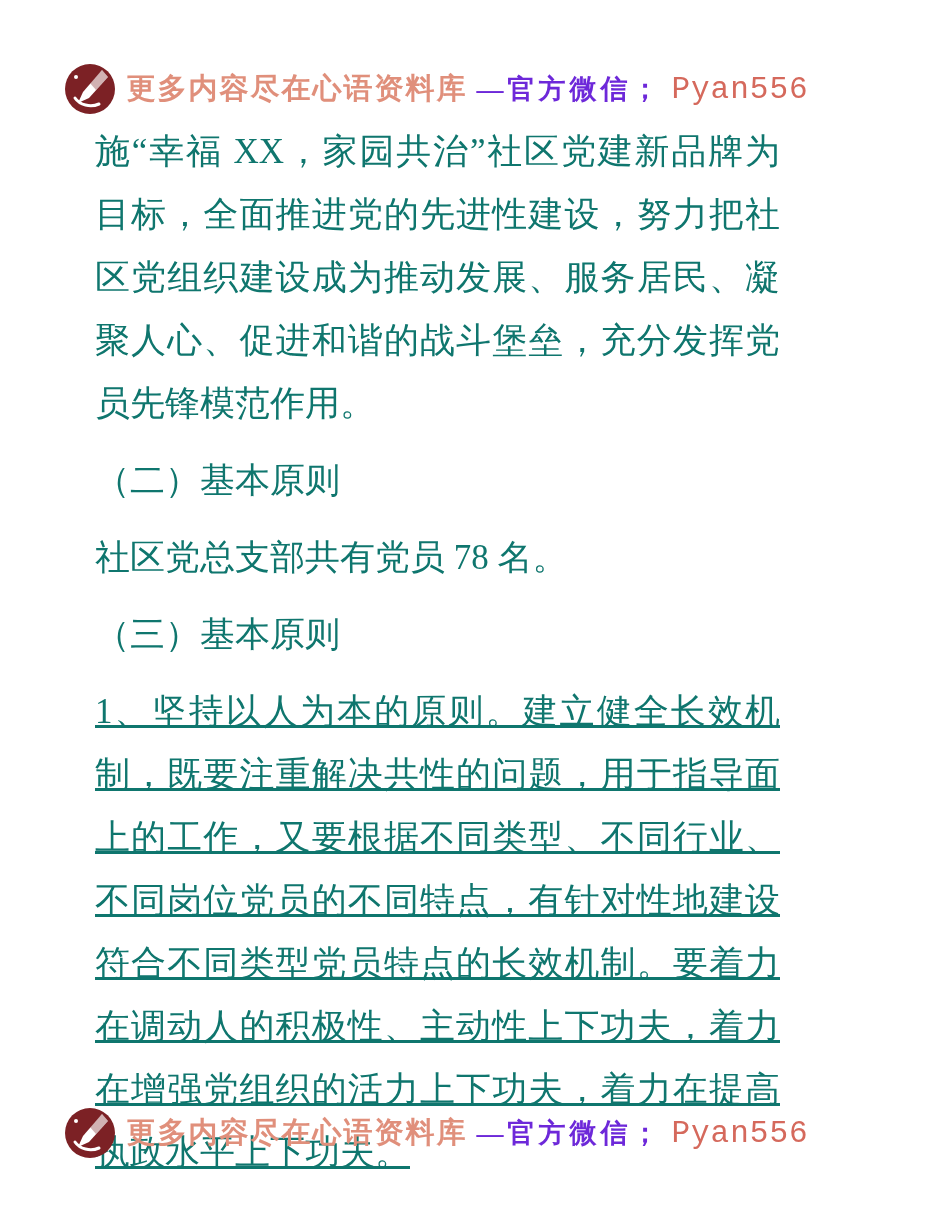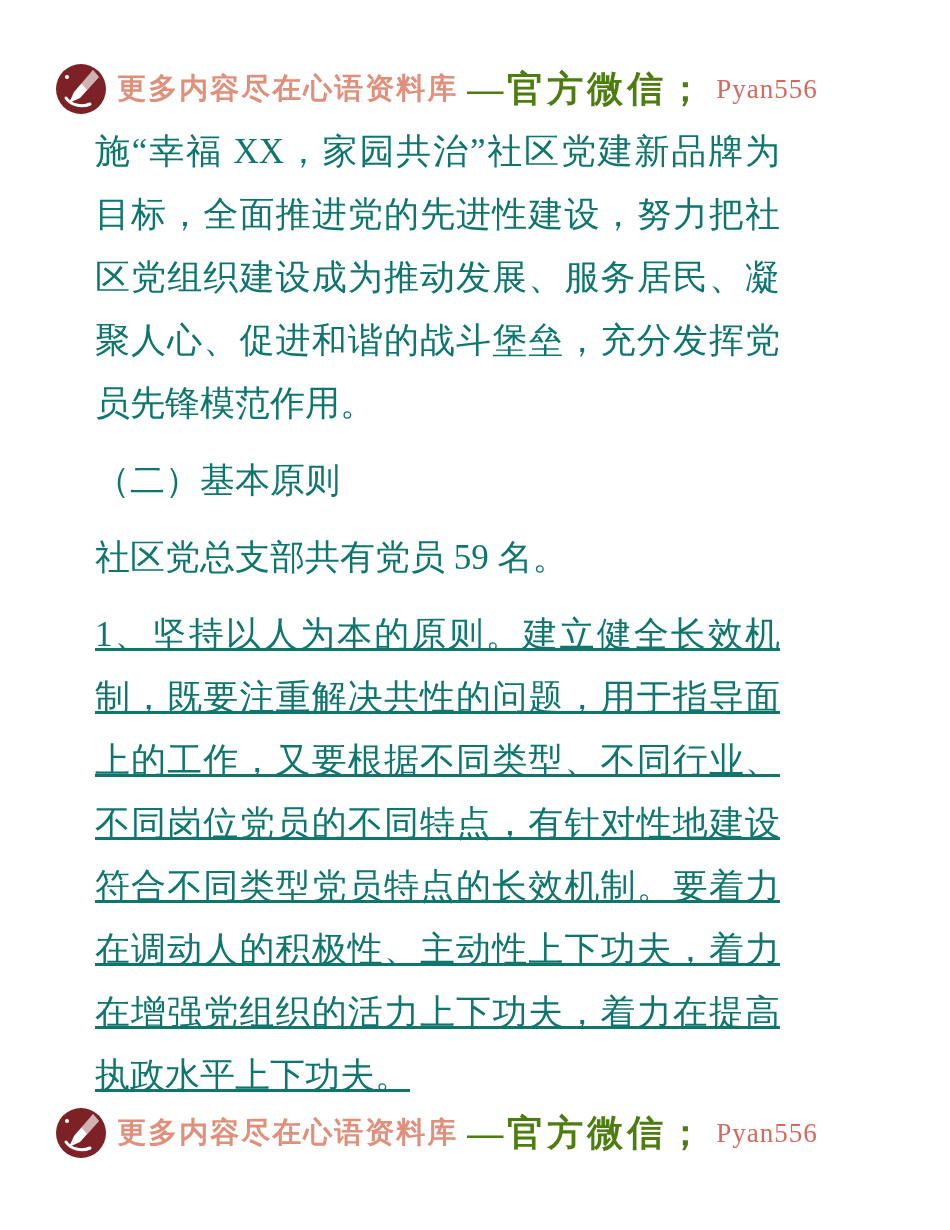--- a/index.html
+++ b/index.html
@@ -29,29 +29,29 @@
 
   .wm-logo { width: 54px; height: 54px; flex: 0 0 auto; }
 
   .wm-brand {
     color: #e08f7b;
     font-size: 29px;
     font-weight: bold;
     letter-spacing: 2px;
   }
   .wm-sep {
-    color: #4d7c0f;
-    font-size: 36px;
+    color: #6d28d9;
+    font-size: 27px;
     font-weight: bold;
     letter-spacing: 4px;
   }
   .wm-id {
     color: #d5695c;
-    font-size: 27px;
-    font-family: Liberation Serif, serif;
+    font-size: 31px;
+    font-family: Liberation Mono, monospace;
     letter-spacing: 1px;
   }
 
   
   .doc-body {
     position: absolute;
     left: 95px;
     right: 92px;
     top: 120px;
     color: #0f766e;
@@ -78,21 +78,22 @@
       <circle cx="13" cy="15" r="2" fill="#ffffff"></circle>
     </svg>
     <span class="wm-brand">更多内容尽在心语资料库</span>
       <span class="wm-sep">—官方微信；</span>
       <span class="wm-id">Pyan556</span>
   </div>
 
   <div class="doc-body">
     <p>施“幸福 XX，家园共治”社区党建新品牌为目标，全面推进党的先进性建设，努力把社区党组织建设成为推动发展、服务居民、凝聚人心、促进和谐的战斗堡垒，充分发挥党员先锋模范作用。</p>
     <p class="heading">（二）基本原则</p>
-    <p>社区党总支部共有党员 59 名。</p>
+    <p>社区党总支部共有党员 78 名。</p>
+    <p class="heading">（三）基本原则</p>
     <p>1、坚持以人为本的原则。建立健全长效机制，既要注重解决共性的问题，用于指导面上的工作，又要根据不同类型、不同行业、不同岗位党员的不同特点，有针对性地建设符合不同类型党员特点的长效机制。要着力在调动人的积极性、主动性上下功夫，着力在增强党组织的活力上下功夫，着力在提高执政水平上下功夫。</p>
   </div>
 
   <div class="watermark wm-bottom">
     <svg class="wm-logo" viewBox="0 0 54 54" aria-hidden="true">
       <circle cx="27" cy="27" r="25" fill="#7c2125"></circle>
       <path d="M39 8 L20 30 l-5 11 11-5 L45 15 Z" fill="#ffffff"></path>
       <path d="M39 8 L45 15 L33 28 L27 21 Z" fill="#7c2125" opacity="0.35"></path>
       <path d="M12 36 a18 15 0 0 0 24 6" stroke="#ffffff" stroke-width="3" fill="none" stroke-linecap="round"></path>
       <circle cx="13" cy="15" r="2" fill="#ffffff"></circle>

